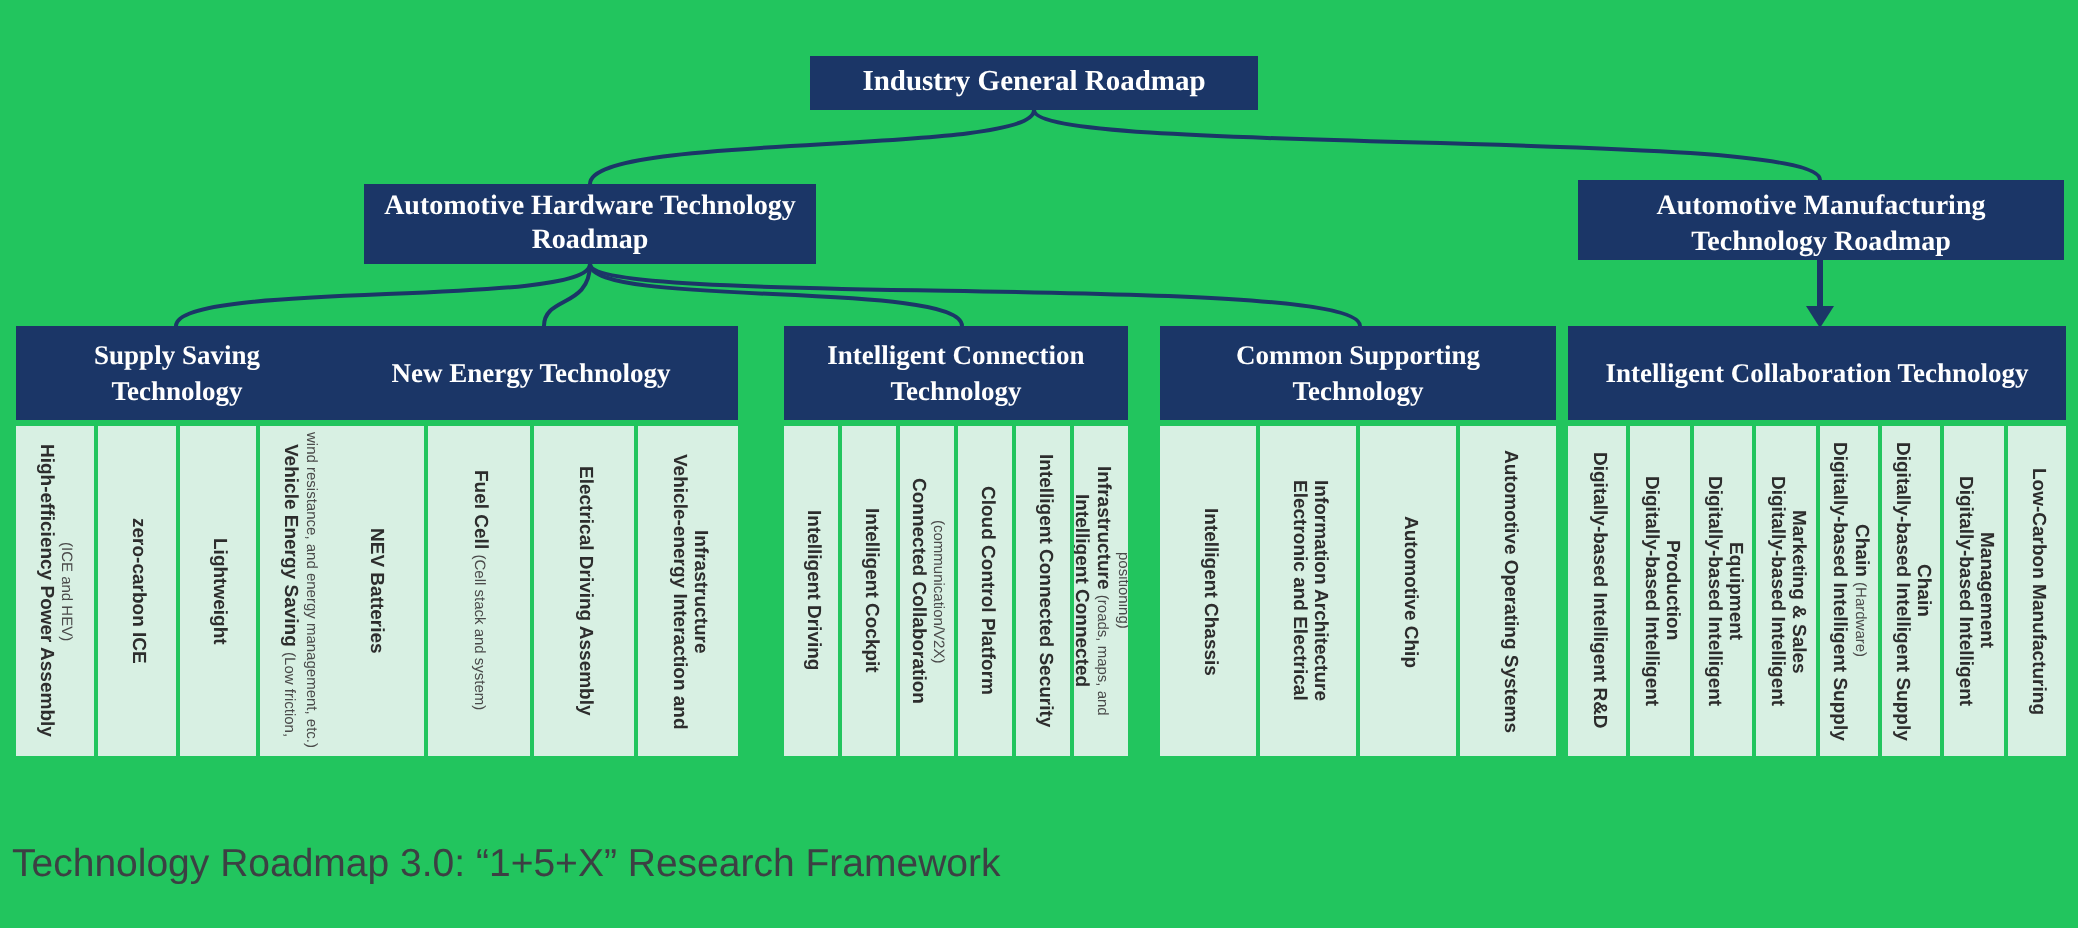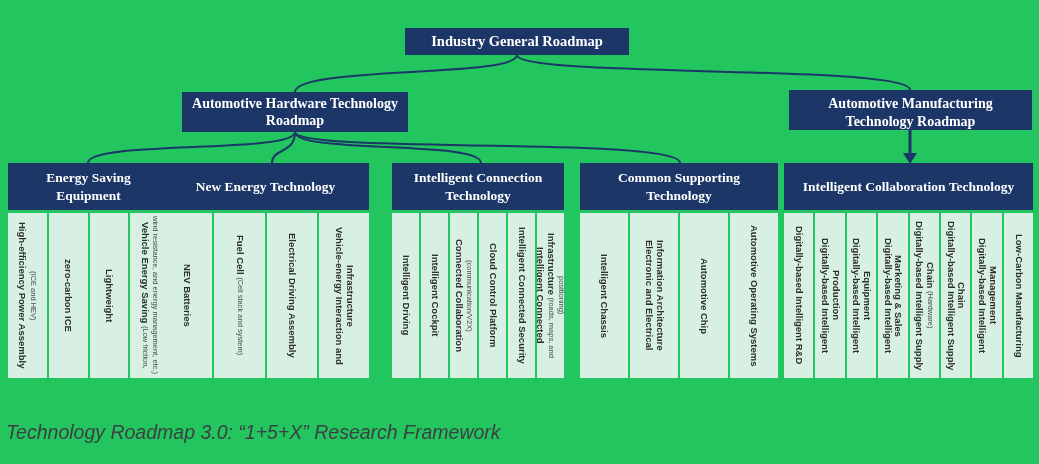--- a/index.html
+++ b/index.html
@@ -31,21 +31,21 @@
   }
   .vt {
     writing-mode: vertical-lr; text-orientation: mixed; max-height: 159px;
     font-family: "Liberation Sans", sans-serif; font-weight: bold; font-size: 9.5px;
     line-height: 1.12; color: #2d2d2d; text-align: center;
   }
   .nt { font-weight: normal; font-size: 7.5px; color: #4a4a4a; }
 
   .caption {
     position: absolute; left: 6px; top: 421px;
-    font-family: "Liberation Sans", sans-serif; font-style: italic;
+    font-family: "Liberation Sans", sans-serif; 
     font-size: 19.5px; color: #3c4043; white-space: nowrap;
   }
 </style>
 </head>
 <body>
 
 <div class="stage">
 
   <svg class="connectors" width="1039" height="464" viewBox="0 0 1039 464">
     <g fill="none" stroke="#1b3667" stroke-width="2">
@@ -67,21 +67,21 @@
   <div class="node product-node">
     <span>Automotive Hardware Technology Roadmap</span>
   </div>
 
   <div class="node mfg-node">
     <span>Automotive Manufacturing Technology Roadmap</span>
   </div>
 
   <section class="group" style="left:8px;width:161px">
     <header class="ghead">
-      <span>Energy Saving Equipment</span>
+      <span>Supply Saving Technology</span>
     </header>
     <div class="cols">
       <div class="cell">
         <div class="vt"><span>High-efficiency Power Assembly</span> <span class="nt">(ICE and HEV)</span></div>
       </div>
       <div class="cell">
         <div class="vt"><span>zero-carbon ICE</span> <span class="nt"></span></div>
       </div>
       <div class="cell">
         <div class="vt"><span>Lightweight</span> <span class="nt"></span></div>

